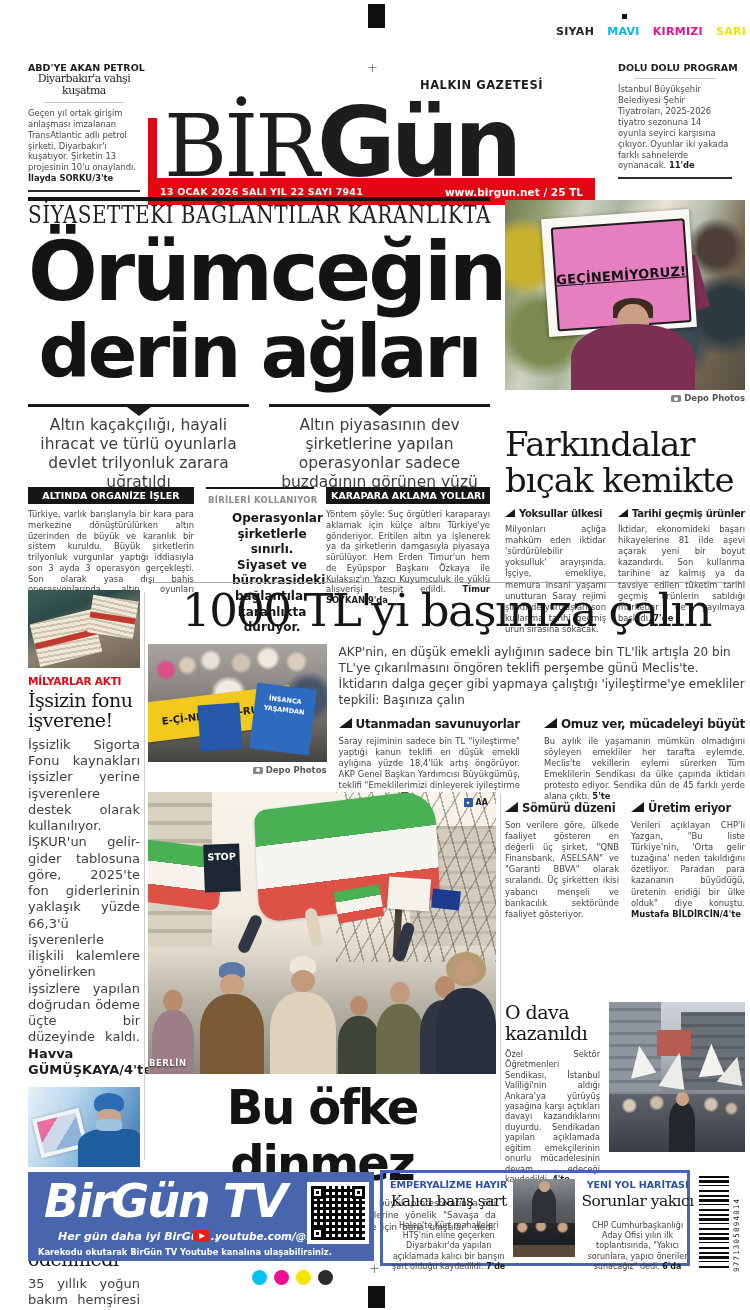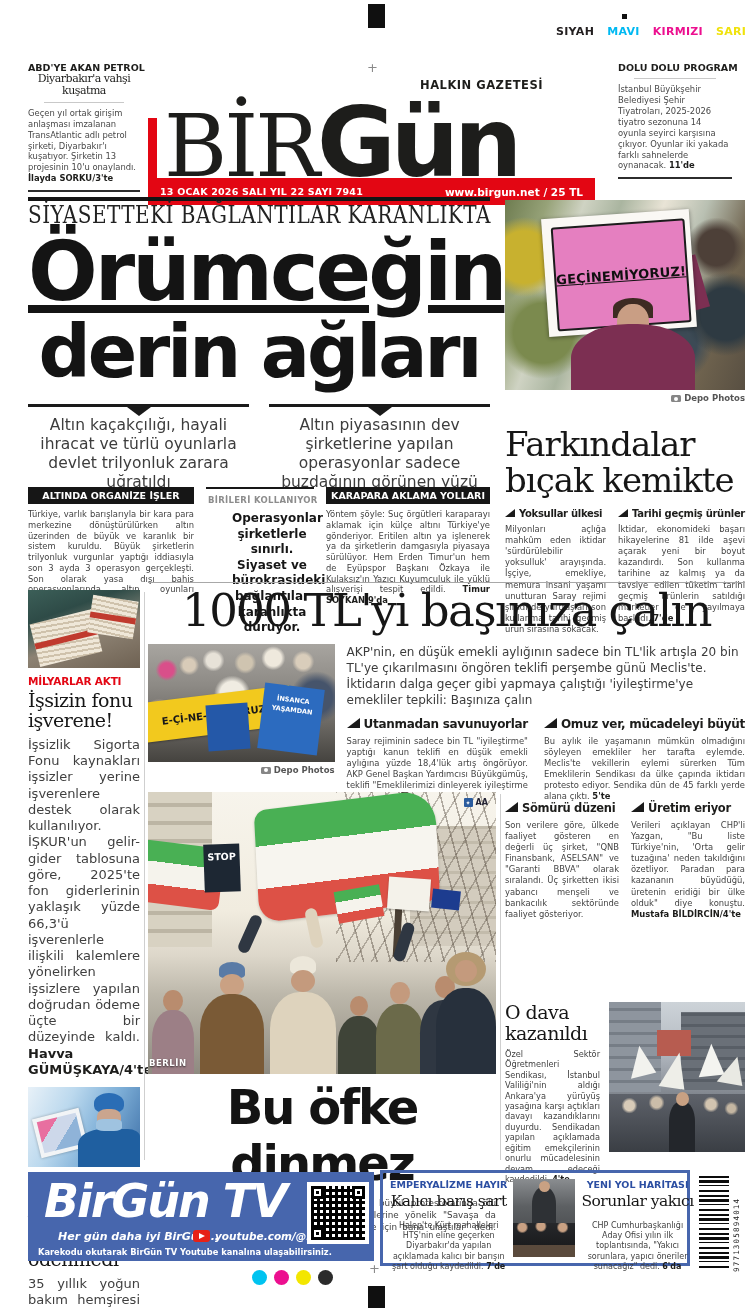--- a/index.html
+++ b/index.html
@@ -42,21 +42,21 @@
   .logo-text{position:absolute;left:16px;bottom:23px;white-space:nowrap;line-height:.8;}
   .logo-bir{font-family:"DejaVu Serif","Liberation Serif",serif;font-size:86px;letter-spacing:-3px;}
   .logo-gun{font-size:96px;font-weight:bold;letter-spacing:-5px;}
   .logo-tag{position:absolute;right:52px;top:14px;font-size:11.5px;font-weight:bold;letter-spacing:.5px;}
 
   
   .lead{left:28px;top:197px;width:462px;border-top:4px solid #141414;}
   .lead-kicker{margin-top:4px;font-size:20px;letter-spacing:.5px;white-space:nowrap;color:#222;}
   .lead-kicker span{display:inline-block;transform:scaleY(1.2);transform-origin:left bottom;}
   .lead-h{font-weight:bold;text-align:center;letter-spacing:-3px;color:#141414;}
-  .lead-h1{font-size:82px;line-height:1.0;margin-top:2px;text-decoration:underline;}
+  .lead-h1{font-size:82px;line-height:1.0;margin-top:2px;}
   .lead-h2{font-size:73px;line-height:1.0;margin-top:2px;}
   .lead-decks{display:flex;gap:20px;margin-top:16px;}
   .deck{flex:1;position:relative;border-top:3px solid #1a1a1a;padding-top:9px;
         font-size:15.5px;color:#3d3d3d;text-align:center;line-height:1.22;}
   .deck:before{content:"";position:absolute;top:0;left:50%;margin-left:-12px;
         border-top:9px solid #1a1a1a;border-left:12px solid transparent;border-right:12px solid transparent;}
 
   
   .infoboxes{left:28px;top:487px;width:462px;display:flex;gap:12px;}
   .ibox{width:166px;}
@@ -124,21 +124,21 @@
       linear-gradient(180deg,#a8a5a0 0%,#8d8a85 35%,#6e6b66 65%,#45433f 100%);}
   .banner-y{position:absolute;left:-8px;top:50px;width:152px;height:40px;background:#f2c91e;
       transform:rotate(-7deg);display:flex;align-items:center;justify-content:center;
       font-weight:bold;font-size:10px;color:#17171a;box-shadow:0 1px 2px rgba(0,0,0,.3);}
   .sign-blue{position:absolute;right:14px;top:42px;width:60px;height:66px;background:#2c6bbf;
       transform:rotate(7deg);color:#fff;font-size:6.5px;font-weight:bold;text-align:center;
       padding-top:10px;box-sizing:border-box;line-height:1.5;}
   .sign-blue2{position:absolute;right:86px;top:60px;width:42px;height:46px;background:#2458a8;transform:rotate(-4deg);}
   .pension-right{flex:1;}
   .pension-lead{font-size:12px;color:#3c3c3c;line-height:1.34;}
-  .pension-cols{display:flex;gap:16px;margin-top:9px;}
+  .pension-cols{display:flex;gap:24px;margin-top:9px;}
   .pension-cols .item{flex:1;}
   .pension-cols .sub-title{font-size:12px;}
 
   
   .sidebar{left:28px;top:590px;width:112px;}
   .photo-money{height:78px;background:linear-gradient(160deg,#3c5f58 0%,#2e4b47 28%,#57675f 42%,#8d8273 58%,#6e6152 100%);}
   .stack{position:absolute;background:repeating-linear-gradient(4deg,#efe7d8 0 3px,#cfc2ac 3px 5px);}
   .stk1{left:6px;top:26px;width:64px;height:44px;transform:rotate(-14deg);}
   .stk2{right:4px;top:8px;width:46px;height:38px;transform:rotate(9deg);}
   .band{position:absolute;left:0;top:45%;width:100%;height:6px;background:#c03a2e;}

